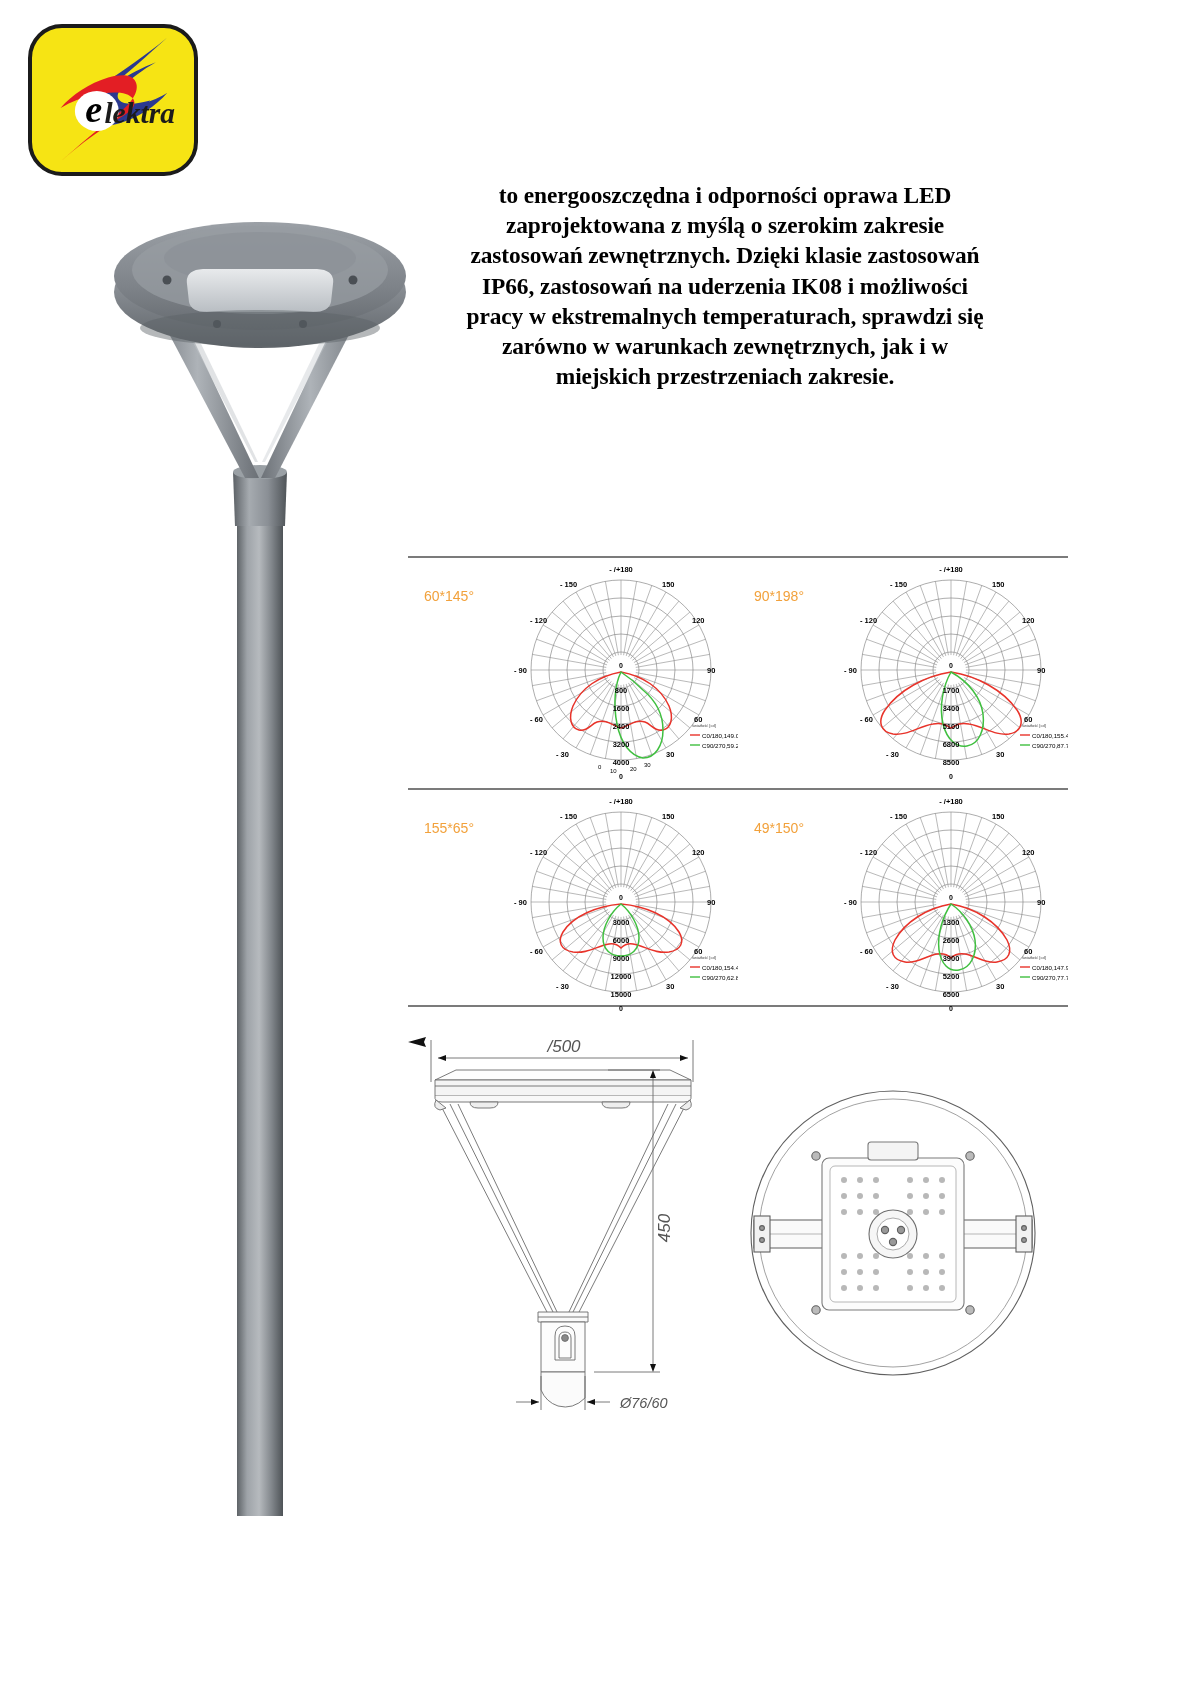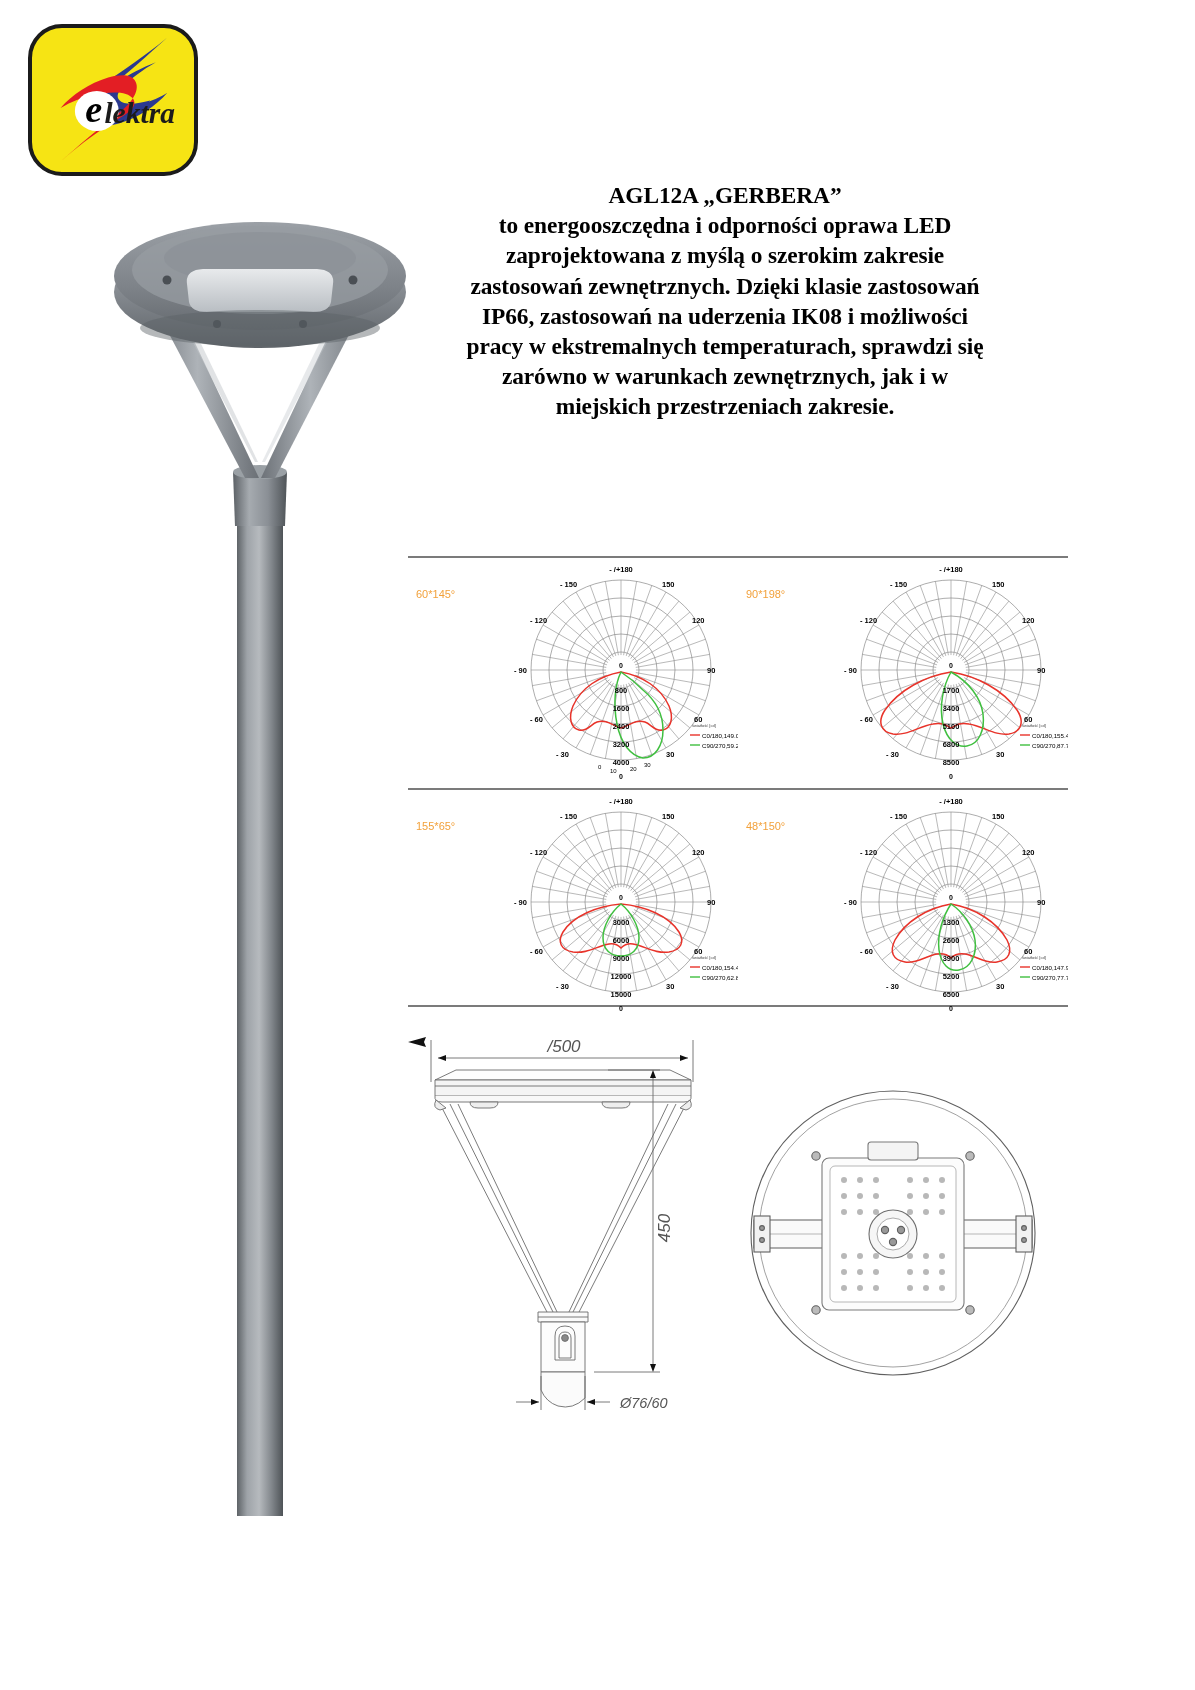--- a/index.html
+++ b/index.html
@@ -48,23 +48,23 @@
   .hr-mid { top:232px; }
   .hr-bot { top:449px; }
 
   .chart-cell { position:absolute; width:330px; height:225px; }
   .cell-tl { left:0;   top:4px; }
   .cell-tr { left:330px; top:4px; }
   .cell-bl { left:0;   top:236px; }
   .cell-br { left:330px; top:236px; }
 
   .beam-label {
-    position:absolute; left:8px; top:28px;
+    position:absolute; left:16px; top:28px;
     color:#F2A13B;
-    font-size:11px;
+    font-size:14px;
     font-family:"Liberation Sans", sans-serif;
   }
   .polar-svg { position:absolute; left:96px; top:0px; }
 
   
   .tech { position:absolute; left:398px; top:1020px; width:640px; height:400px; }
   .tech-side { position:absolute; left:0; top:0; }
   .tech-top  { position:absolute; left:350px; top:68px; }
 
   .arrow-mark { position:absolute; left:10px; top:15px; }
@@ -79,21 +79,20 @@
       <path d="M130 36 C116 44 104 53 96 61 C90 67 88 72 92 76 C97 81 110 80 124 76 C116 86 100 94 84 96 C74 97 68 94 66 89 C63 81 72 69 88 58 C101 49 117 41 130 36 Z" fill="#2B3990"></path>
       <path d="M28 142 C52 120 76 104 96 92 C106 86 110 80 106 74 C100 66 82 66 62 71 C46 75 36 80 30 84 C42 70 60 58 80 52 C94 48 104 49 108 55 C114 64 106 78 90 90 C72 104 48 124 28 142 Z" fill="#E31E24"></path>
       <ellipse cx="68" cy="87" rx="23" ry="21" fill="#ffffff"></ellipse>
       <text x="56" y="99" font-family="Liberation Serif, serif" font-style="italic" font-weight="bold" font-size="40" fill="#000">e</text>
       <text x="76" y="100" font-family="Liberation Serif, serif" font-style="italic" font-weight="bold" font-size="31" fill="#1b1b1b">lektra</text>
     </svg>
   </div>
 </div>
 
 <div class="desc">
-  <span class="title">AGL12A „GERBERA”</span>
   <span>to energooszczędna i odporności</span>
   <span>oprawa LED zaprojektowana z myślą o</span>
   <span>szerokim zakresie zastosowań</span>
   <span>zewnętrznych. Dzięki klasie zastosowań</span>
   <span>IP66, zastosowań na uderzenia IK08 i</span>
   <span>możliwości pracy w ekstremalnych</span>
   <span>temperaturach, sprawdzi się zarówno w</span>
   <span>warunkach zewnętrznych, jak i w</span>
   <span>miejskich przestrzeniach zakresie.</span>
 </div>
@@ -401,21 +400,21 @@
       <text x="117" y="219" font-size="7" font-weight="bold" text-anchor="middle" fill="#000">0</text>
       <text x="188" y="167" font-size="4" fill="#444">światłość [cd]</text>
       <line x1="186" y1="175" x2="196" y2="175" stroke="#E8332A" stroke-width="1.4"></line>
       <text x="198" y="178" font-size="6.2" fill="#000">C0/180,154.4</text>
       <line x1="186" y1="185" x2="196" y2="185" stroke="#3FBF3F" stroke-width="1.4"></line>
       <text x="198" y="188" font-size="6.2" fill="#000">C90/270,62.8</text>
     </svg>
   </div>
 
   <div class="chart-cell cell-br">
-    <div class="beam-label">48*150°</div>
+    <div class="beam-label">49*150°</div>
     <svg class="polar-svg" width="234" height="225" viewBox="0 0 234 225">
       <g transform="translate(117,110)">
         <circle r="18" fill="none" stroke="#8a8a8a" stroke-width="0.7"></circle>
         <circle r="36" fill="none" stroke="#8a8a8a" stroke-width="0.7"></circle>
         <circle r="54" fill="none" stroke="#8a8a8a" stroke-width="0.7"></circle>
         <circle r="72" fill="none" stroke="#8a8a8a" stroke-width="0.7"></circle>
         <circle r="90" fill="none" stroke="#8a8a8a" stroke-width="0.7"></circle>
         <g stroke="#8a8a8a" stroke-width="0.6">
           <line x1="0" y1="0" x2="0" y2="-90"></line>
             <line x1="0" y1="0" x2="15.6" y2="-88.6"></line>

